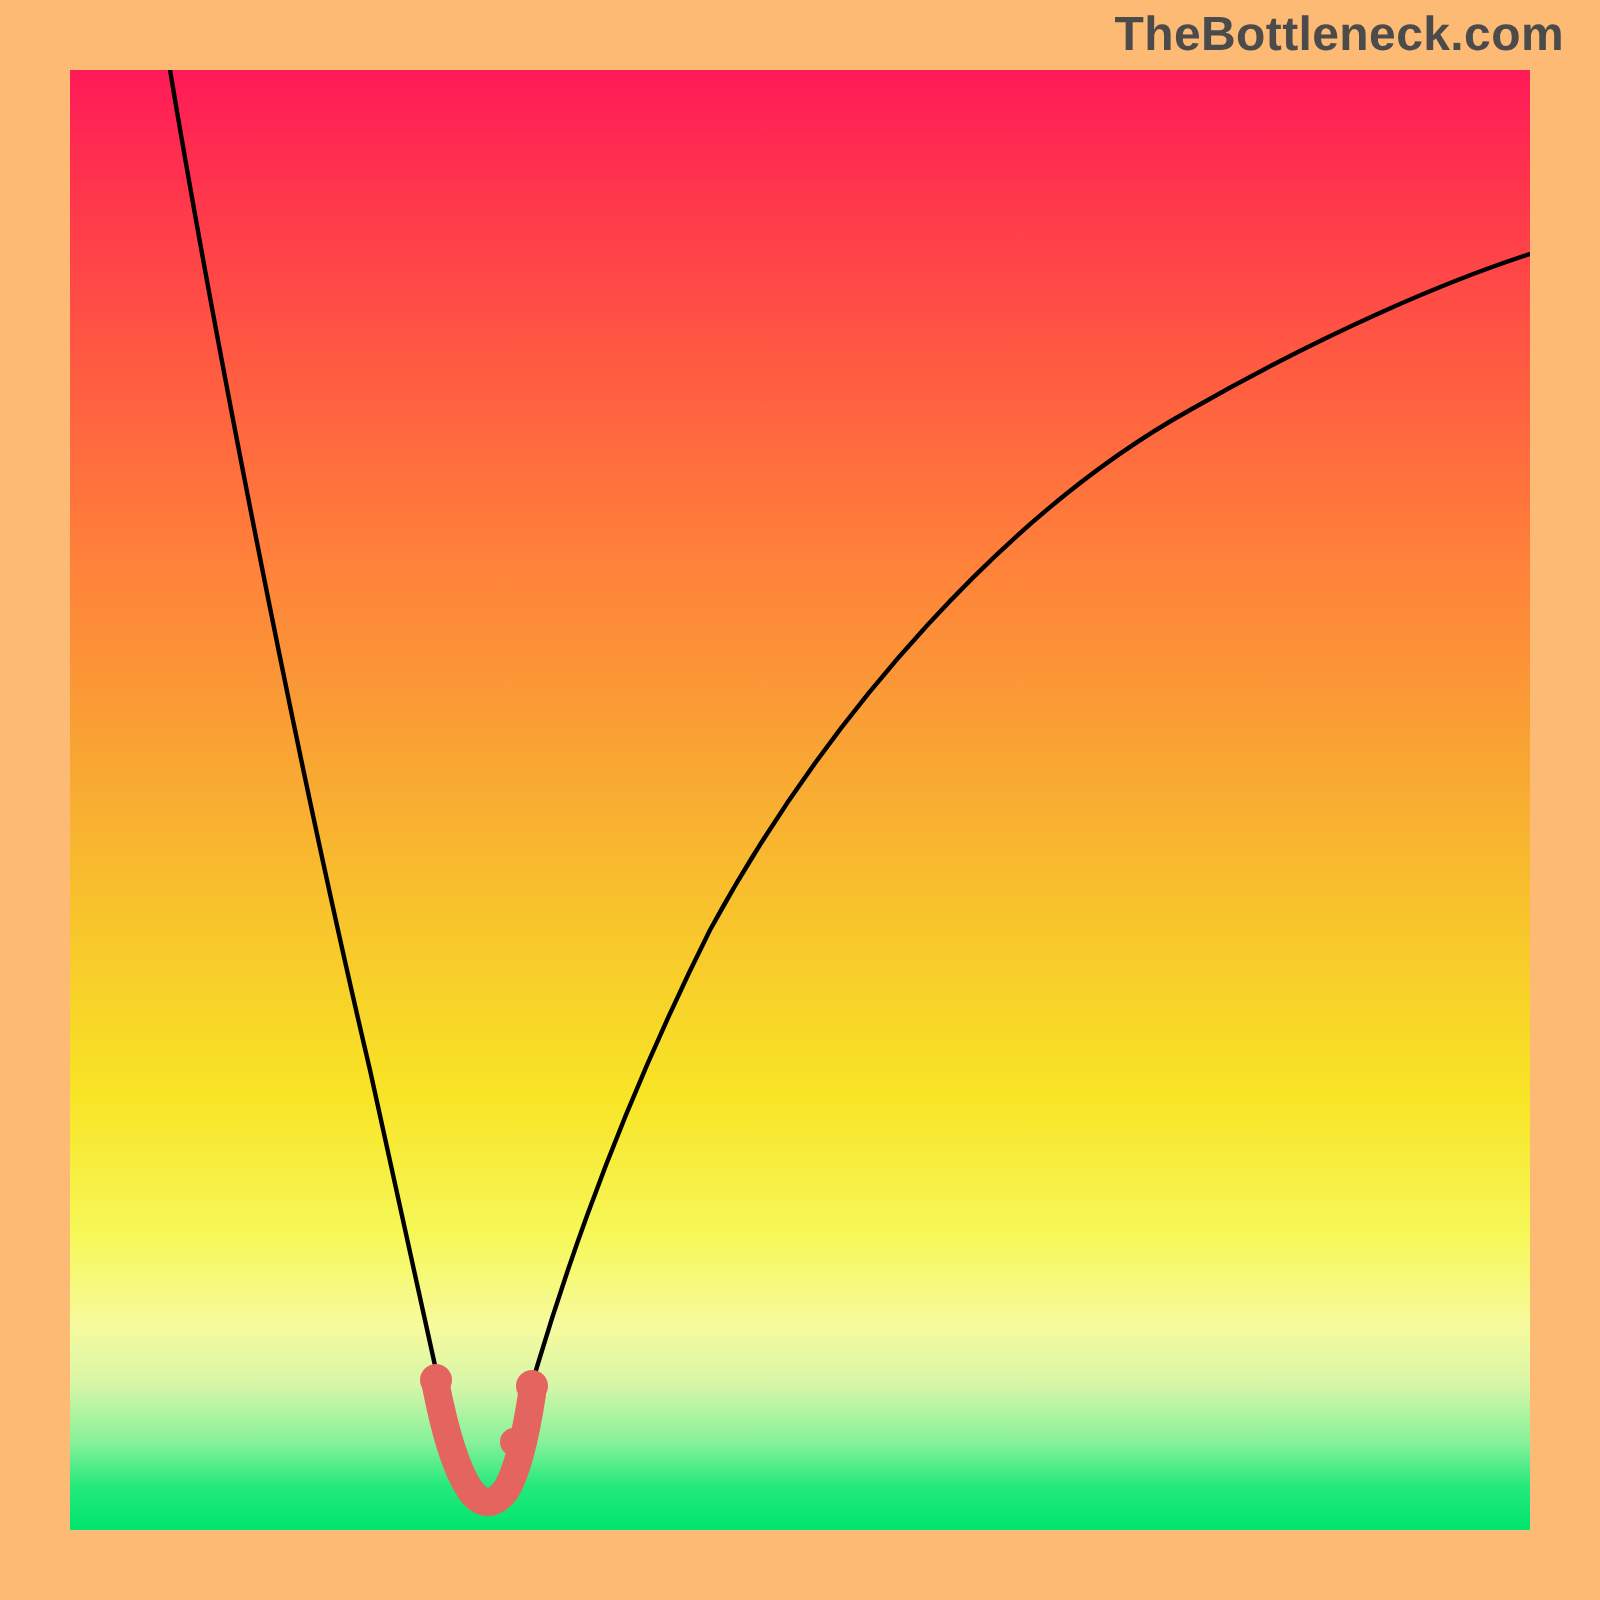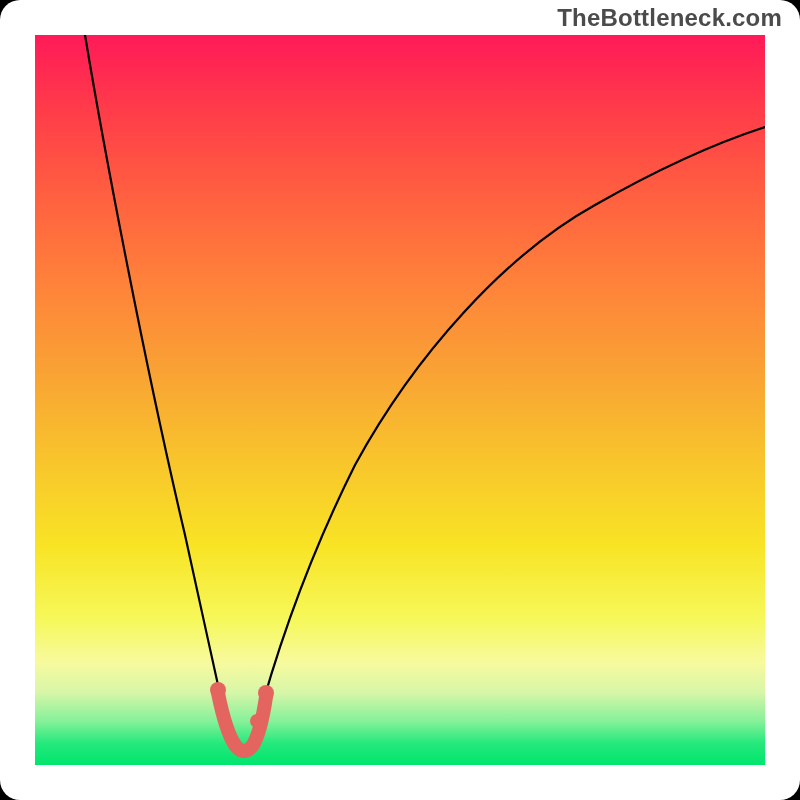--- a/index.html
+++ b/index.html
@@ -3,22 +3,21 @@
 <meta charset="utf-8">
 <style>
   * { margin: 0; padding: 0; box-sizing: border-box; }
   html, body { width: 800px; height: 800px; overflow: hidden; }
   body { font-family: Arial, Helvetica, sans-serif; background: #000; }
 
   .outer {
     position: relative;
     width: 800px;
     height: 800px;
-    background: #ffffff;
-    border-radius: 20px;
+    background: #fdba74;
   }
 
   .watermark {
     position: absolute;
     top: 4px;
     right: 18px;
     color: #4b4b4b;
     font-size: 24px;
     font-weight: 600;
     letter-spacing: 0.2px;

